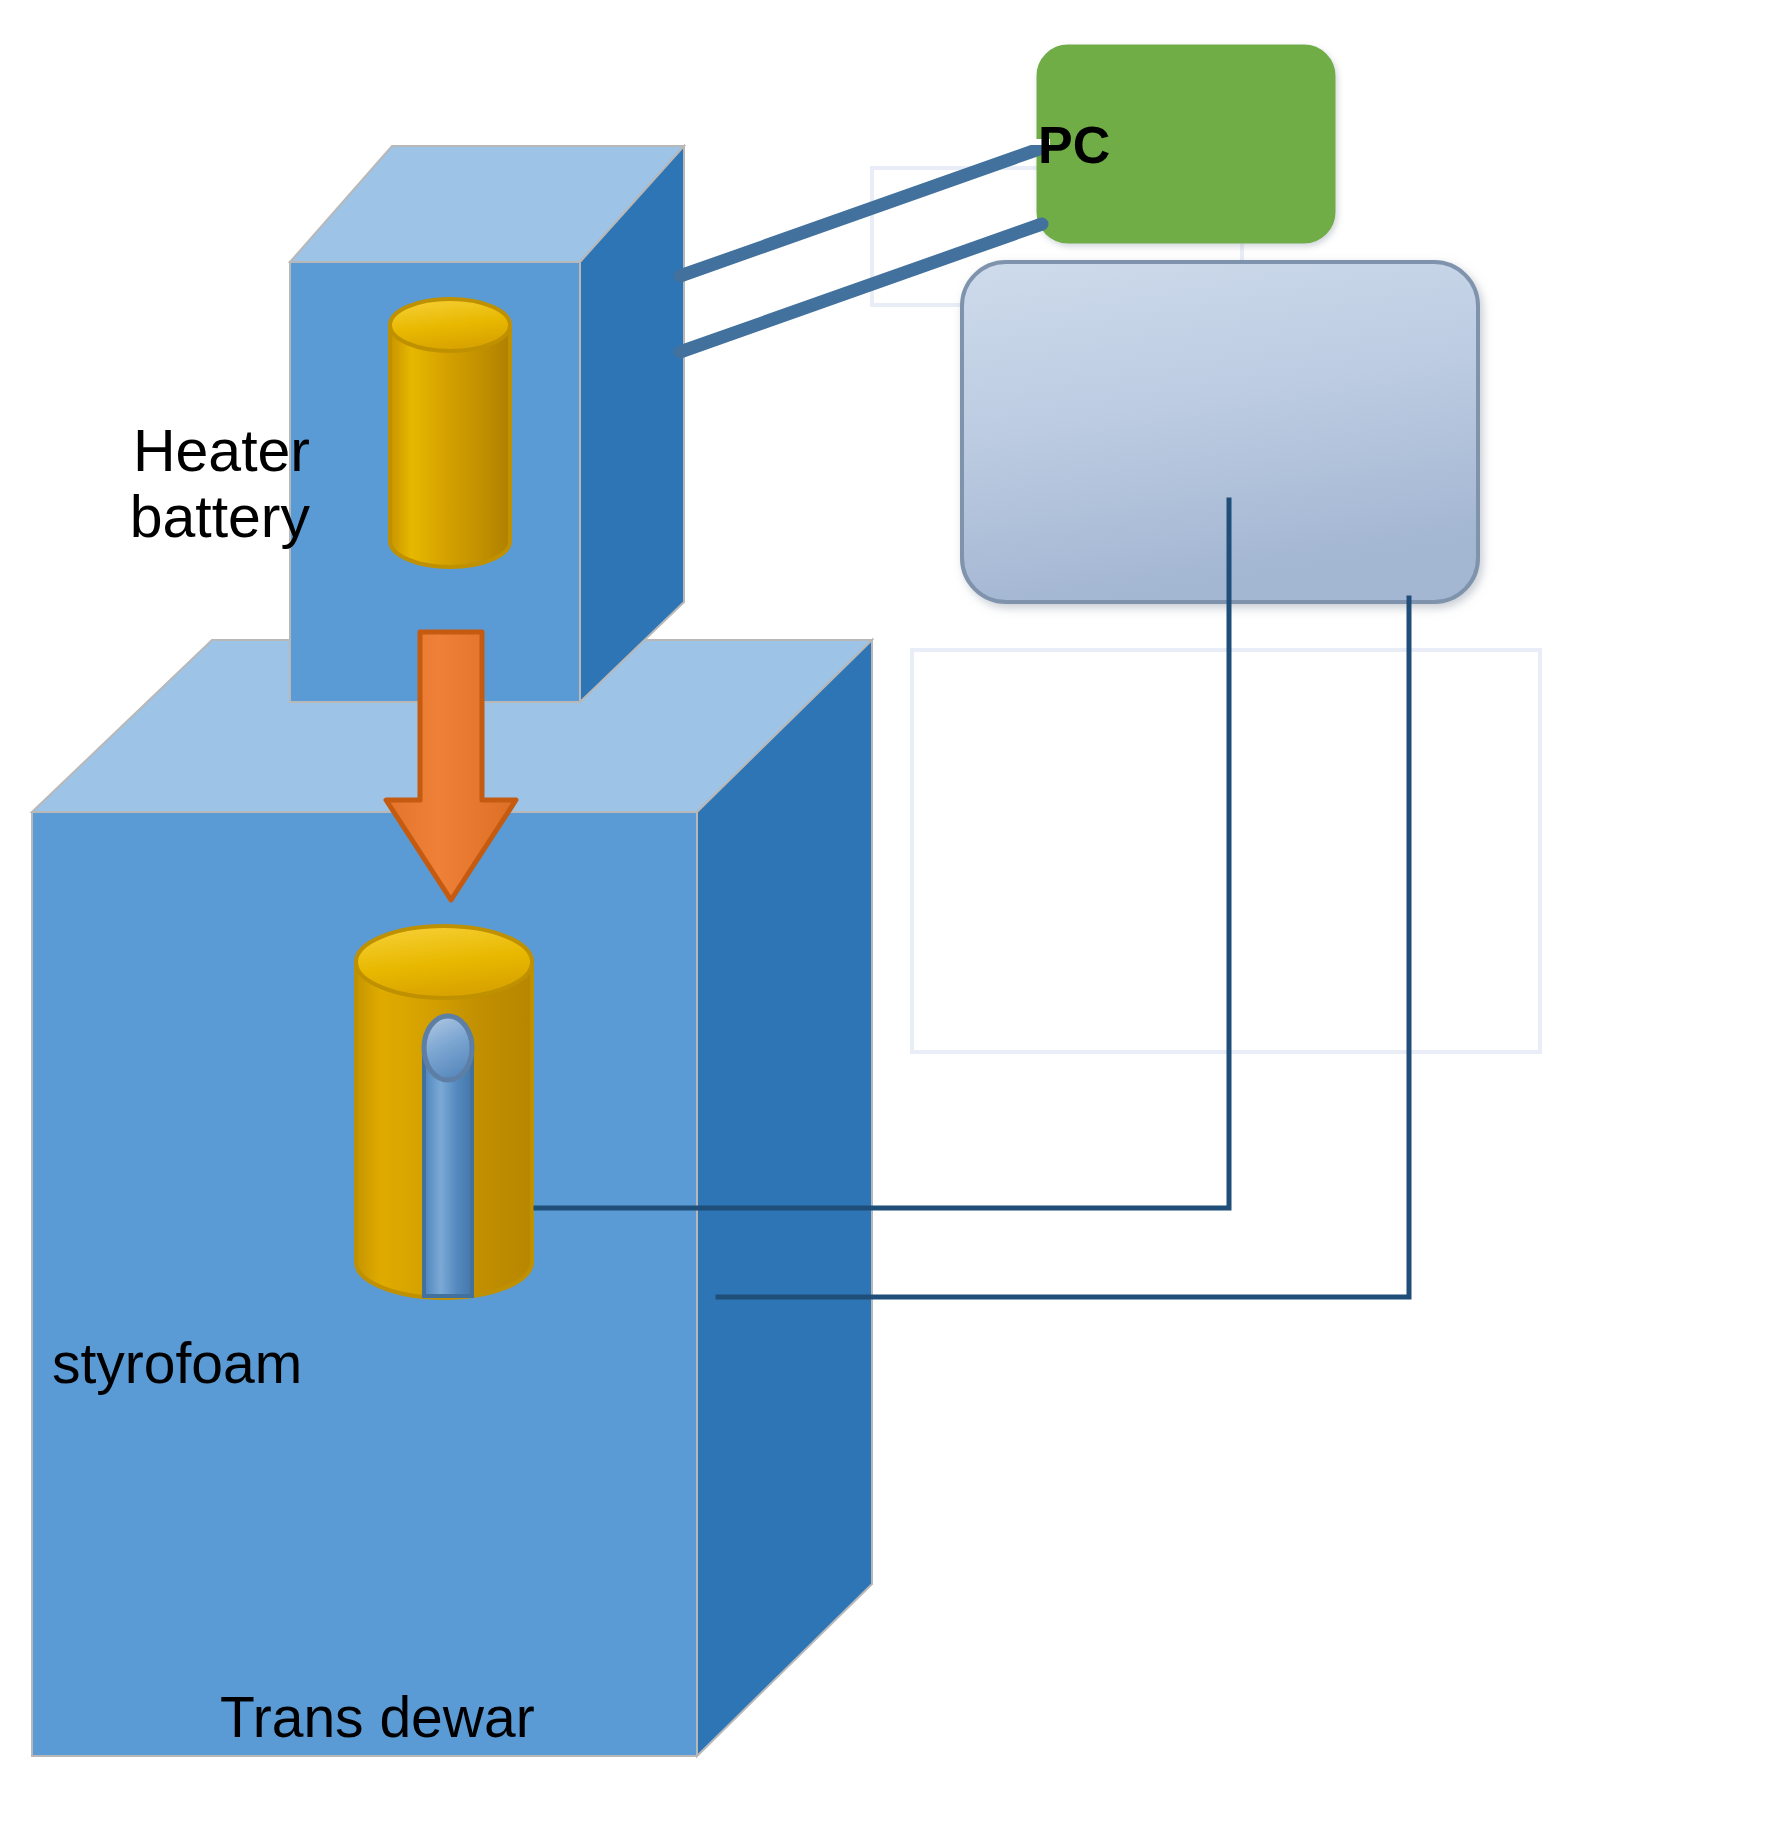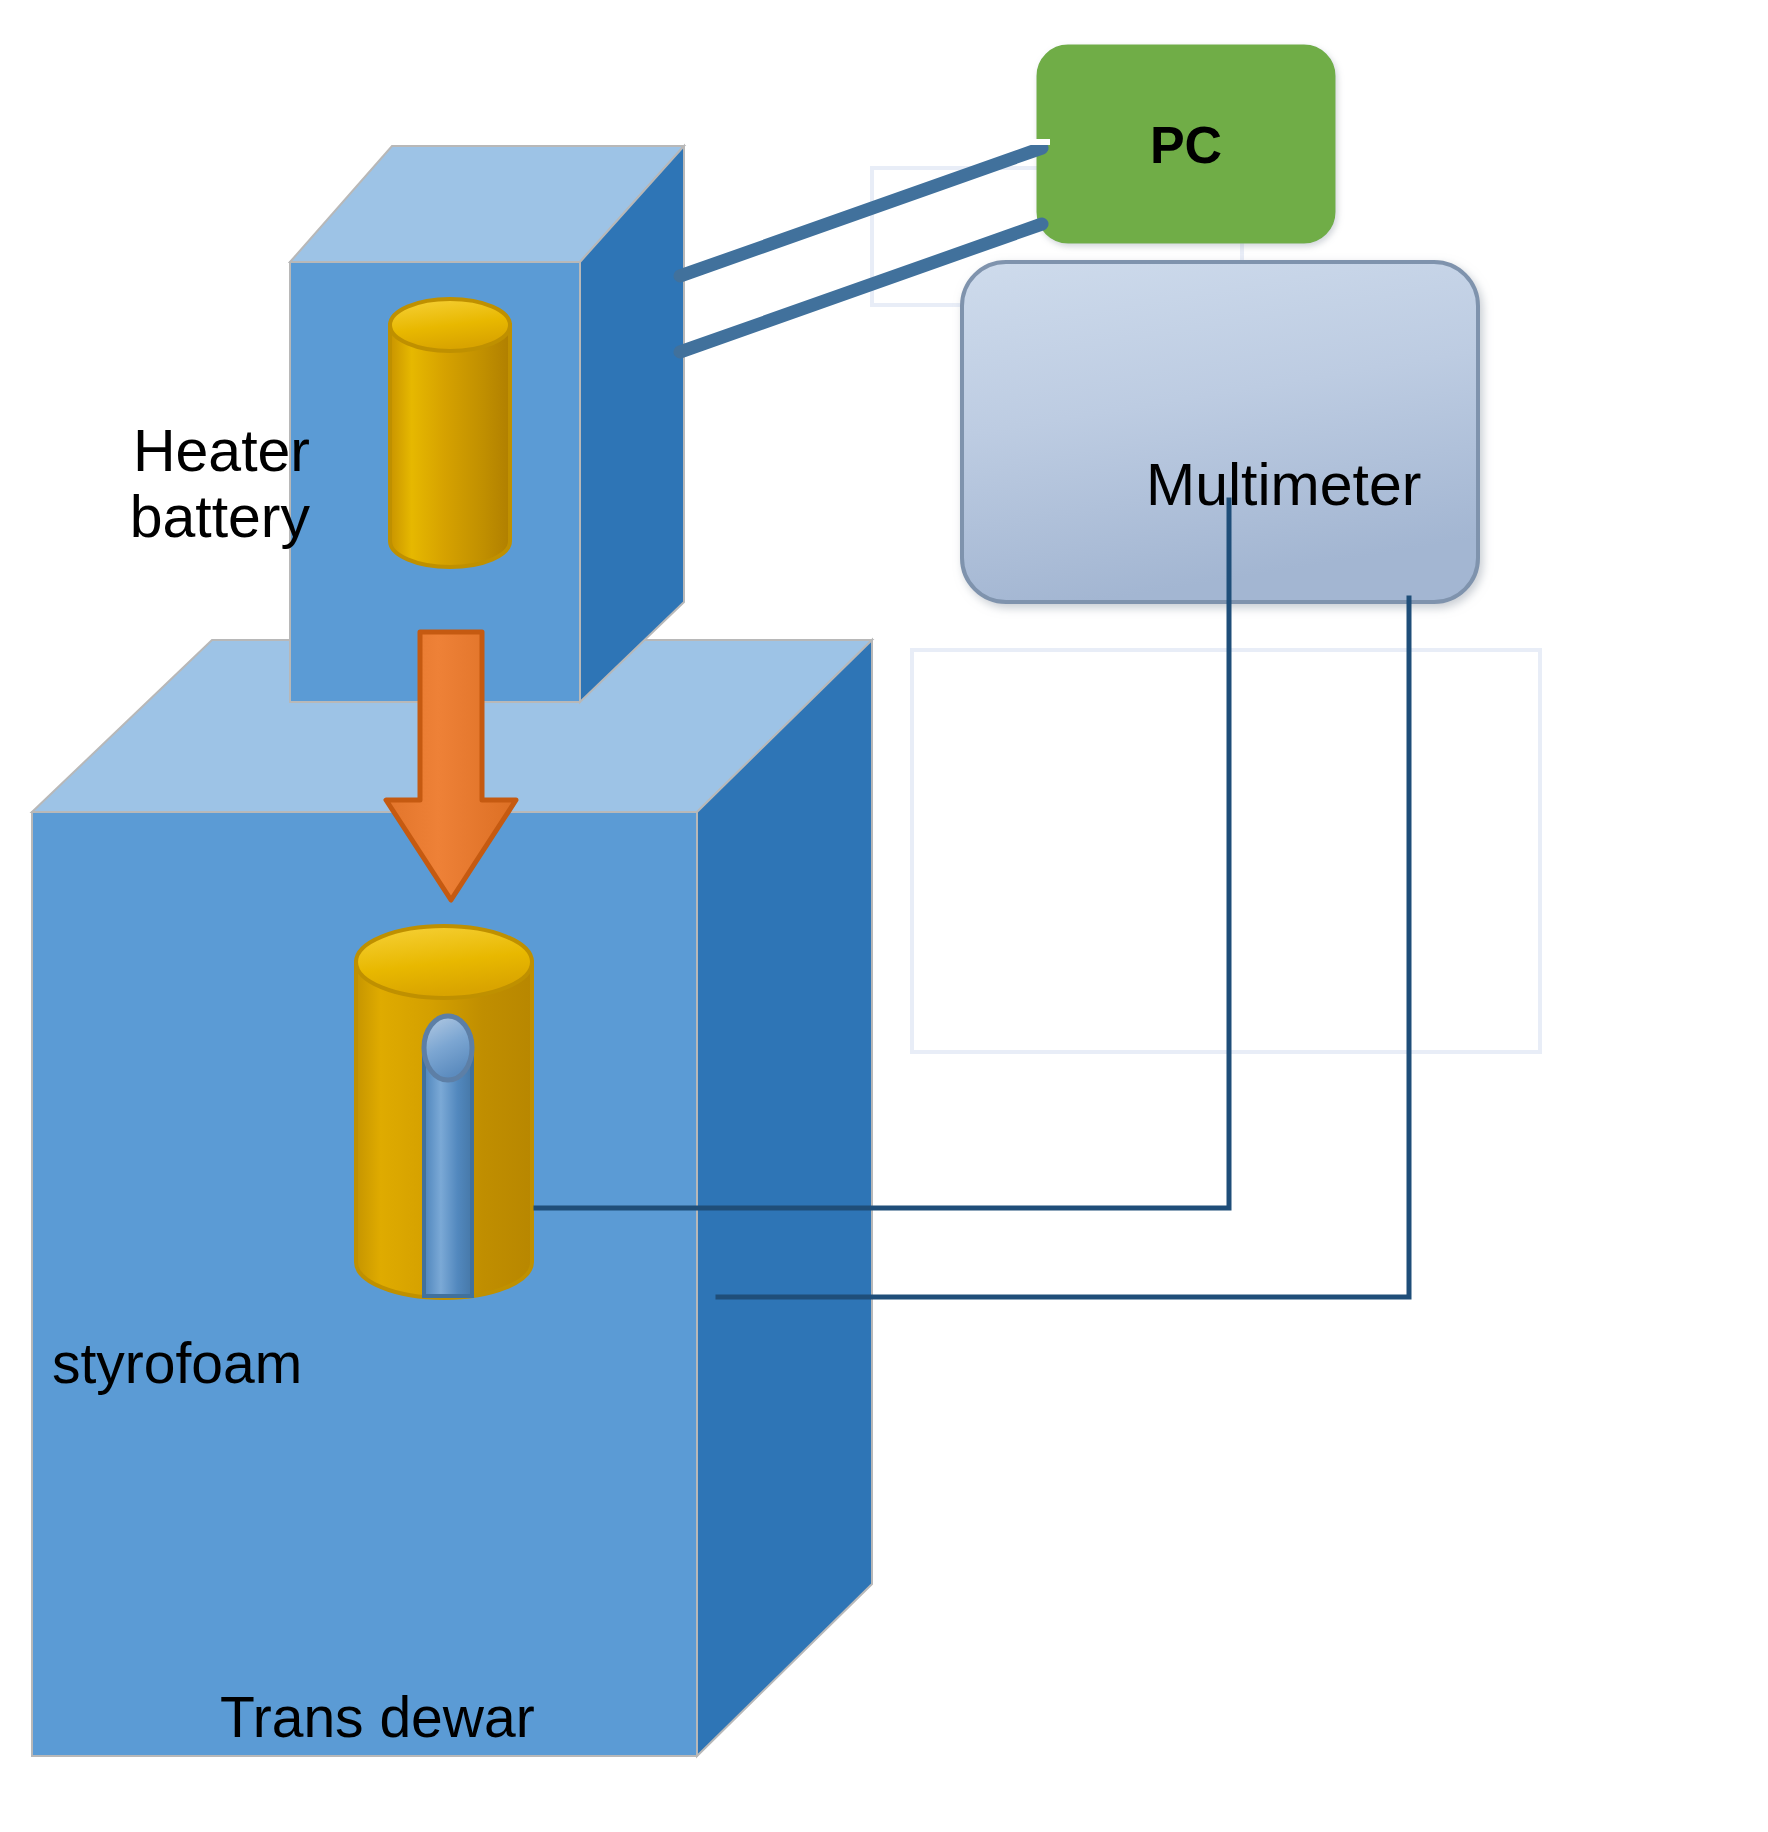--- a/index.html
+++ b/index.html
@@ -59,21 +59,21 @@
   #label-multimeter {
     left: 1146px;
     top: 452px;
     font-size: 59px;
   }
   #label-pc {
     position: absolute;
     left: 1038px;
     top: 115px;
     width: 296px;
-    text-align: center;
+    text-align: left;
     font-size: 52px;
     font-weight: bold;
     color: #000000;
     font-family: "Liberation Sans", sans-serif;
   }
 </style>
 </head>
 <body>
 
 <div id="stage">
@@ -202,17 +202,16 @@
   </svg>
 
   <div class="lbl" id="label-heater-battery">Heater
 battery</div>
 
 
   <div class="lbl" id="label-styrofoam">styrofoam</div>
 
   <div class="lbl" id="label-heater-dewar">Trans dewar</div>
 
-  <div class="lbl" id="label-multimeter">Multimeter</div>
 
   <div id="label-pc">PC</div>
 
 </div>
 
 </body></html>

